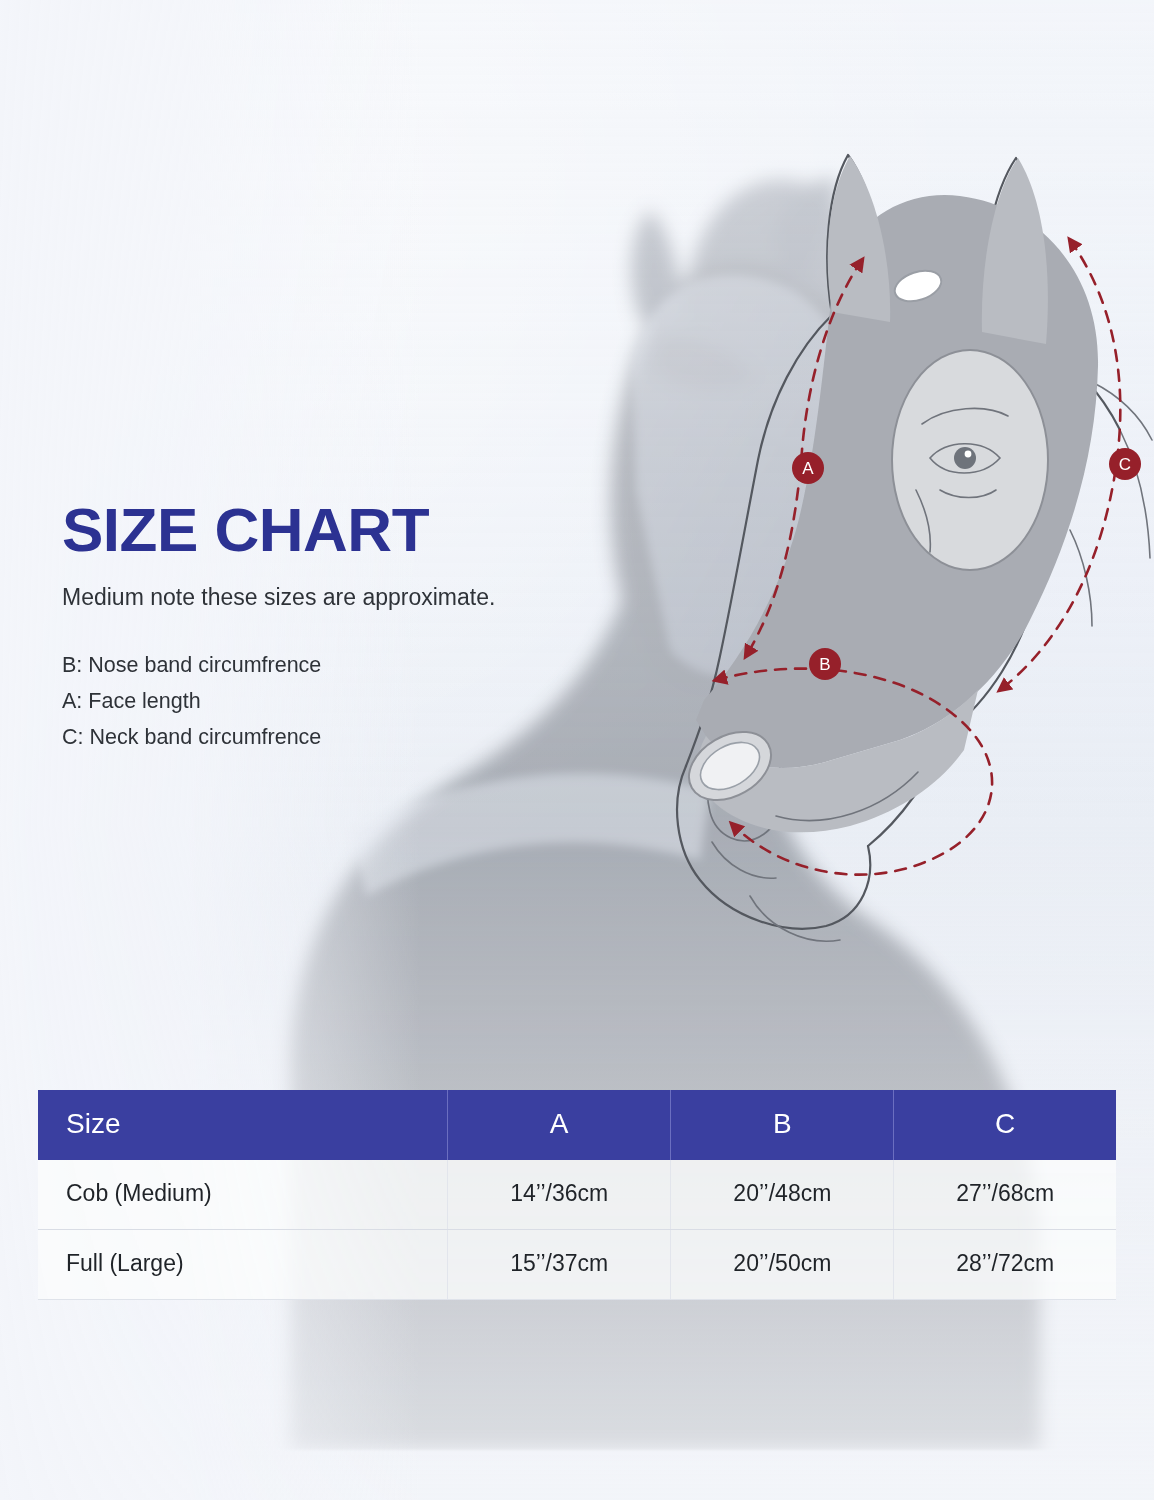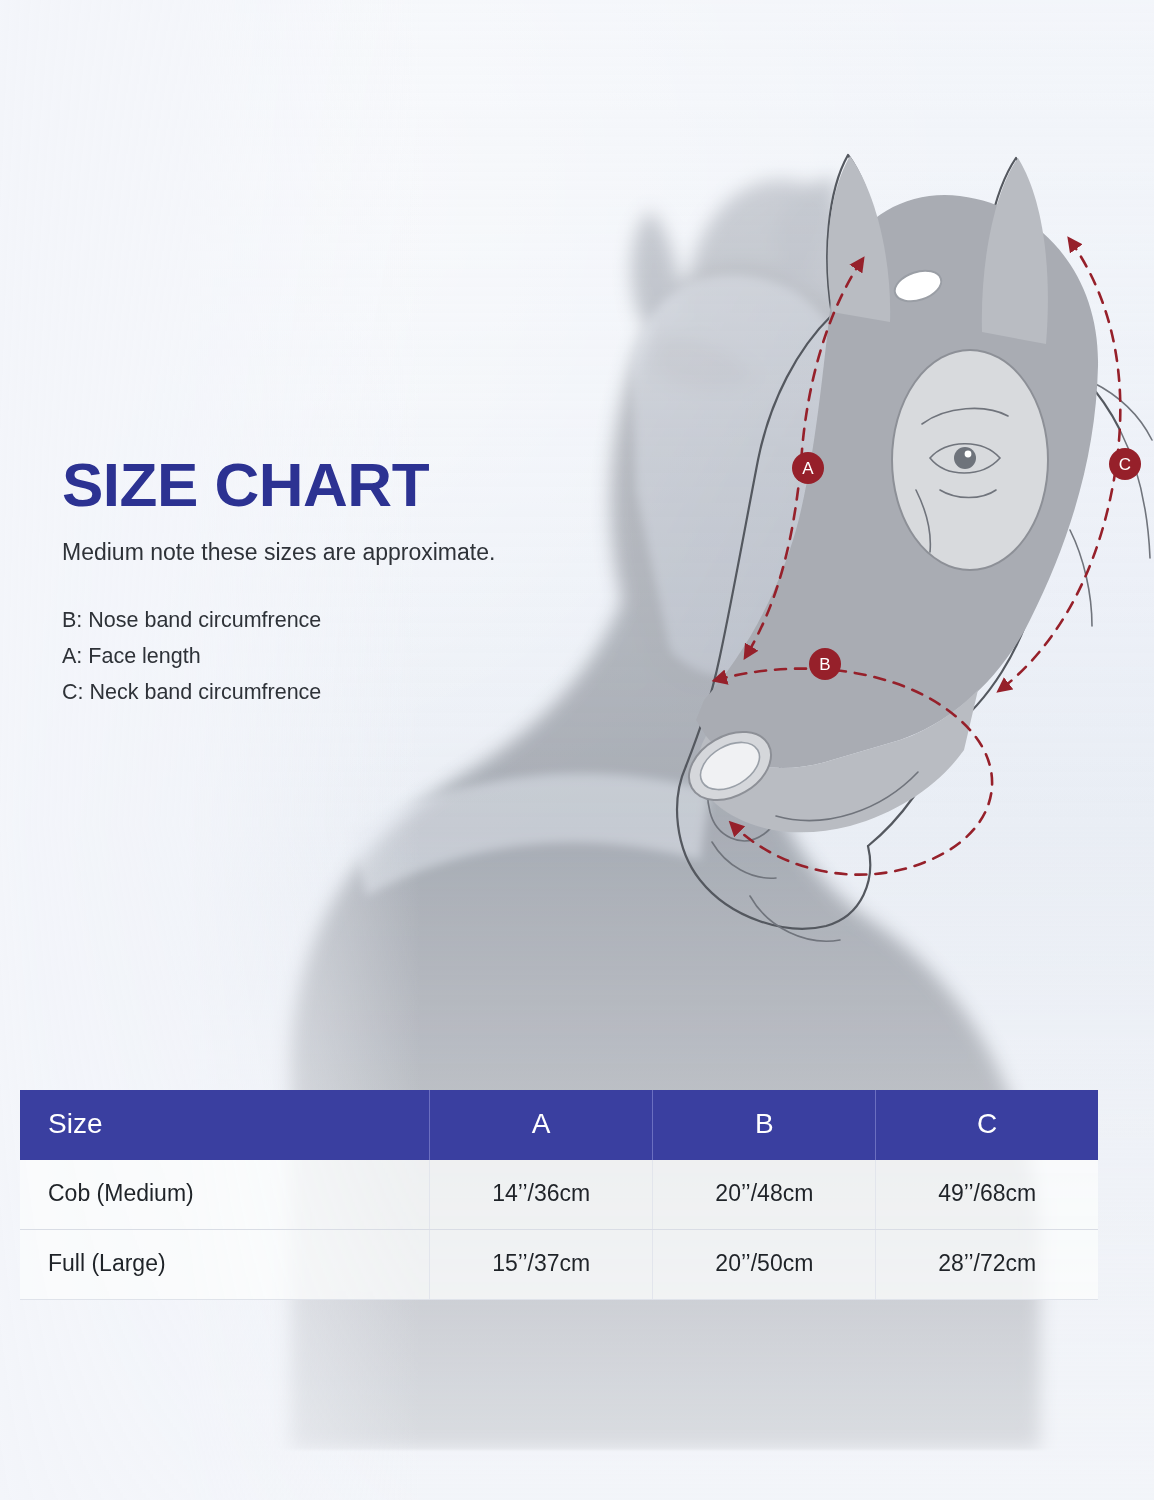--- a/index.html
+++ b/index.html
@@ -48,21 +48,21 @@
     position: absolute;
     left: 0; top: 0; bottom: 0; width: 420px;
     background: linear-gradient(90deg, rgba(243,245,250,0.96) 0%, rgba(243,245,250,0.8) 45%, rgba(243,245,250,0) 100%);
     pointer-events: none;
   }
 
   
   .text-block {
     position: absolute;
     left: 62px;
-    top: 452px;
+    top: 497px;
     width: 560px;
     z-index: 6;
   }
   .title {
     font-size: 62px;
     font-weight: bold;
     color: #2c3292;
     letter-spacing: -0.5px;
     line-height: 1.05;
     margin: 0 0 22px 0;
@@ -86,21 +86,21 @@
     left: 600px;
     top: 60px;
     width: 560px;
     height: 940px;
     z-index: 5;
   }
 
   
   .table-wrap {
     position: absolute;
-    left: 20px;
+    left: 38px;
     top: 1090px;
     width: 1078px;
     z-index: 7;
   }
   table {
     width: 100%;
     border-collapse: collapse;
     font-size: 27px;
     color: #1f2328;
   }
@@ -294,21 +294,21 @@
           <th>A</th>
           <th>B</th>
           <th>C</th>
         </tr>
       </thead>
       <tbody>
         <tr>
           <td class="size-col">Cob (Medium)</td>
           <td>14’’/36cm</td>
           <td>20’’/48cm</td>
-          <td>49’’/68cm</td>
+          <td>27’’/68cm</td>
         </tr>
         <tr>
           <td class="size-col">Full (Large)</td>
           <td>15’’/37cm</td>
           <td>20’’/50cm</td>
           <td>28’’/72cm</td>
         </tr>
       </tbody>
     </table>
   </div>

